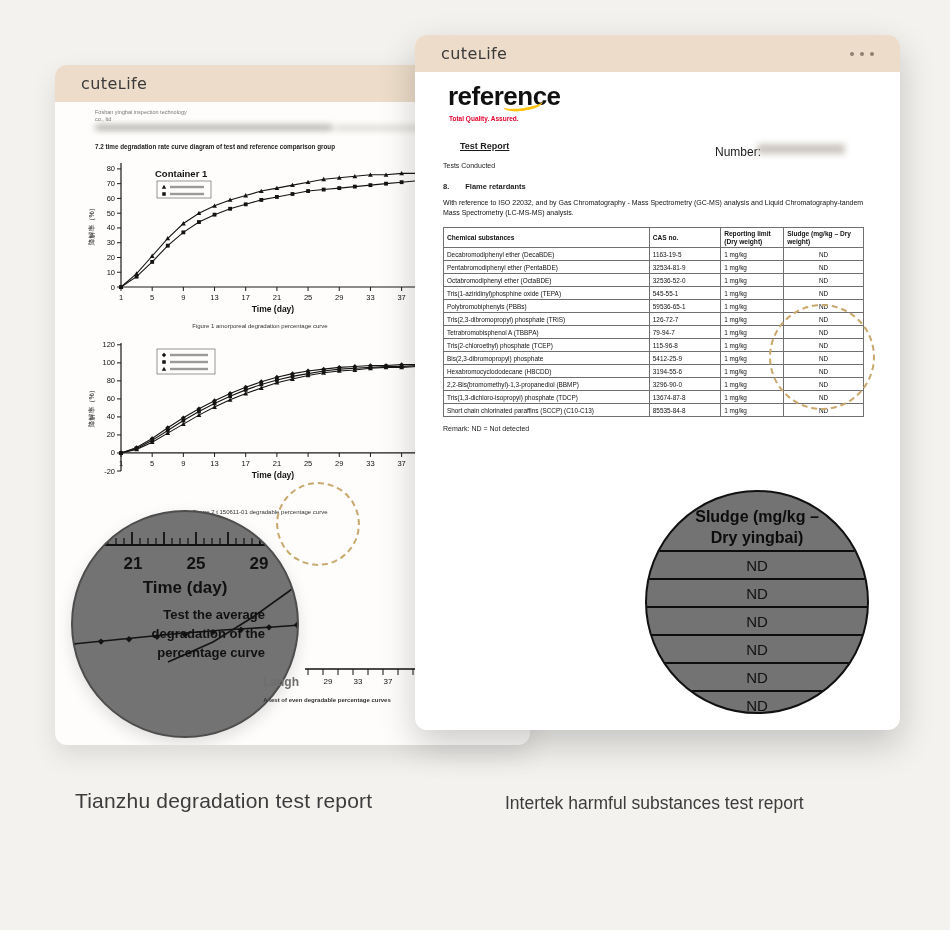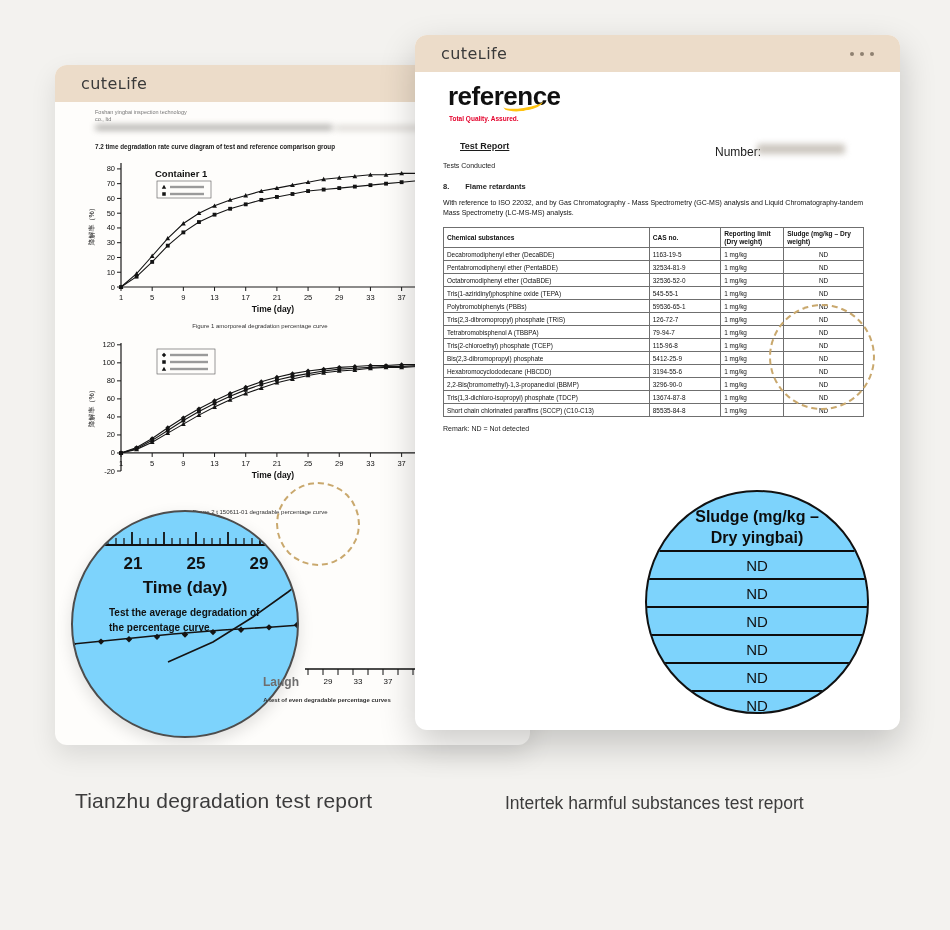--- a/index.html
+++ b/index.html
@@ -17,25 +17,25 @@
   .smear2{position:absolute;background:#9a948c;filter:blur(3px);opacity:.45;border-radius:3px}
   .sec-title{position:absolute;font-size:6.3px;font-weight:bold;color:#222}
   .fig-cap{position:absolute;font-size:6px;color:#333;text-align:center;width:350px}
   svg text{font-family:"Liberation Sans",sans-serif}
   .tk{font-size:7.5px;fill:#111}
   .axl{font-size:8.5px;font-weight:bold;fill:#111}
   .axl2{font-size:7px;fill:#111}
   .ct{font-size:9.5px;font-weight:bold;fill:#111}
   .dashed-circle{position:absolute;border:2.5px dashed #c9a86d;border-radius:50%;z-index:5}
   .connector{position:absolute;inset:0;z-index:5;pointer-events:none}
-  .magnifier{position:absolute;background:#7dd3fc;border-radius:50%;overflow:hidden;z-index:6}
+  .magnifier{position:absolute;background:#737373;border-radius:50%;overflow:hidden;z-index:6}
   #left-magnifier{left:16px;top:445px;width:228px;height:228px;border:2px solid #4d4d4d;box-shadow:0 6px 16px rgba(0,0,0,.12)}
   .mag-num{position:absolute;top:42px;font-weight:bold;font-size:17px;transform:translateX(-50%);color:#111}
   .mag-axis-label{position:absolute;top:66px;width:100%;text-align:center;font-size:17px;font-weight:bold;color:#111}
-  .mag-note{position:absolute;top:94px;left:36px;width:156px;font-size:10px;font-weight:bold;text-align:left;line-height:1.45;color:#111}
+  .mag-note{position:absolute;top:94px;left:36px;width:156px;font-size:13px;font-weight:bold;text-align:right;line-height:1.45;color:#111}
   .laugh{position:absolute;left:208px;top:610px;font-size:12px;font-weight:bold;color:#6e6e6e;z-index:7}
   .laugh-note{position:absolute;left:196px;top:631px;width:152px;font-size:6px;font-weight:bold;text-align:center;color:#333;line-height:1.5;z-index:7}
   .bot-num{position:absolute;top:612px;font-size:8px;color:#111;transform:translateX(-50%)}
   
   .logo{position:absolute;left:33px;top:46px;font-size:26px;font-weight:bold;letter-spacing:-.5px;color:#101010}
   .swoosh{position:absolute;left:88px;top:62px;width:40px;height:14px;border-bottom:3.5px solid #ffc20e;border-radius:50%;transform:rotate(-8deg)}
   .tagline{position:absolute;left:34px;top:80px;font-size:6.5px;font-weight:bold;color:#e4002b}
   .report-title{position:absolute;left:45px;top:106px;font-size:9px;font-weight:bold;text-decoration:underline}
   .num-label{position:absolute;left:300px;top:110px;font-size:12px}
   .num-blur{position:absolute;left:342px;top:109px;width:88px;height:10px;background:#a89f92;filter:blur(3px);opacity:.6;border-radius:2px}

